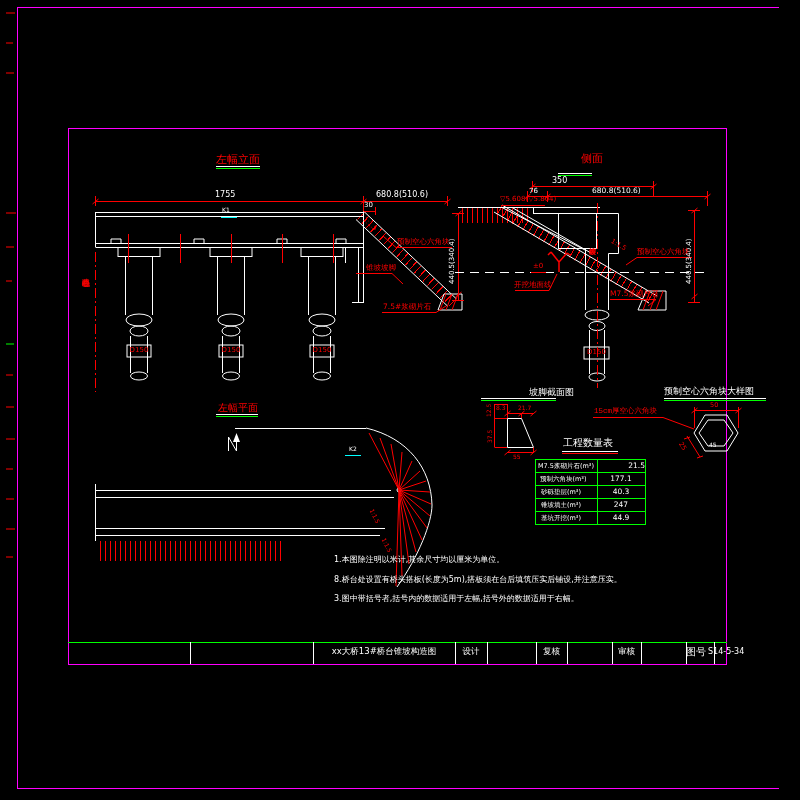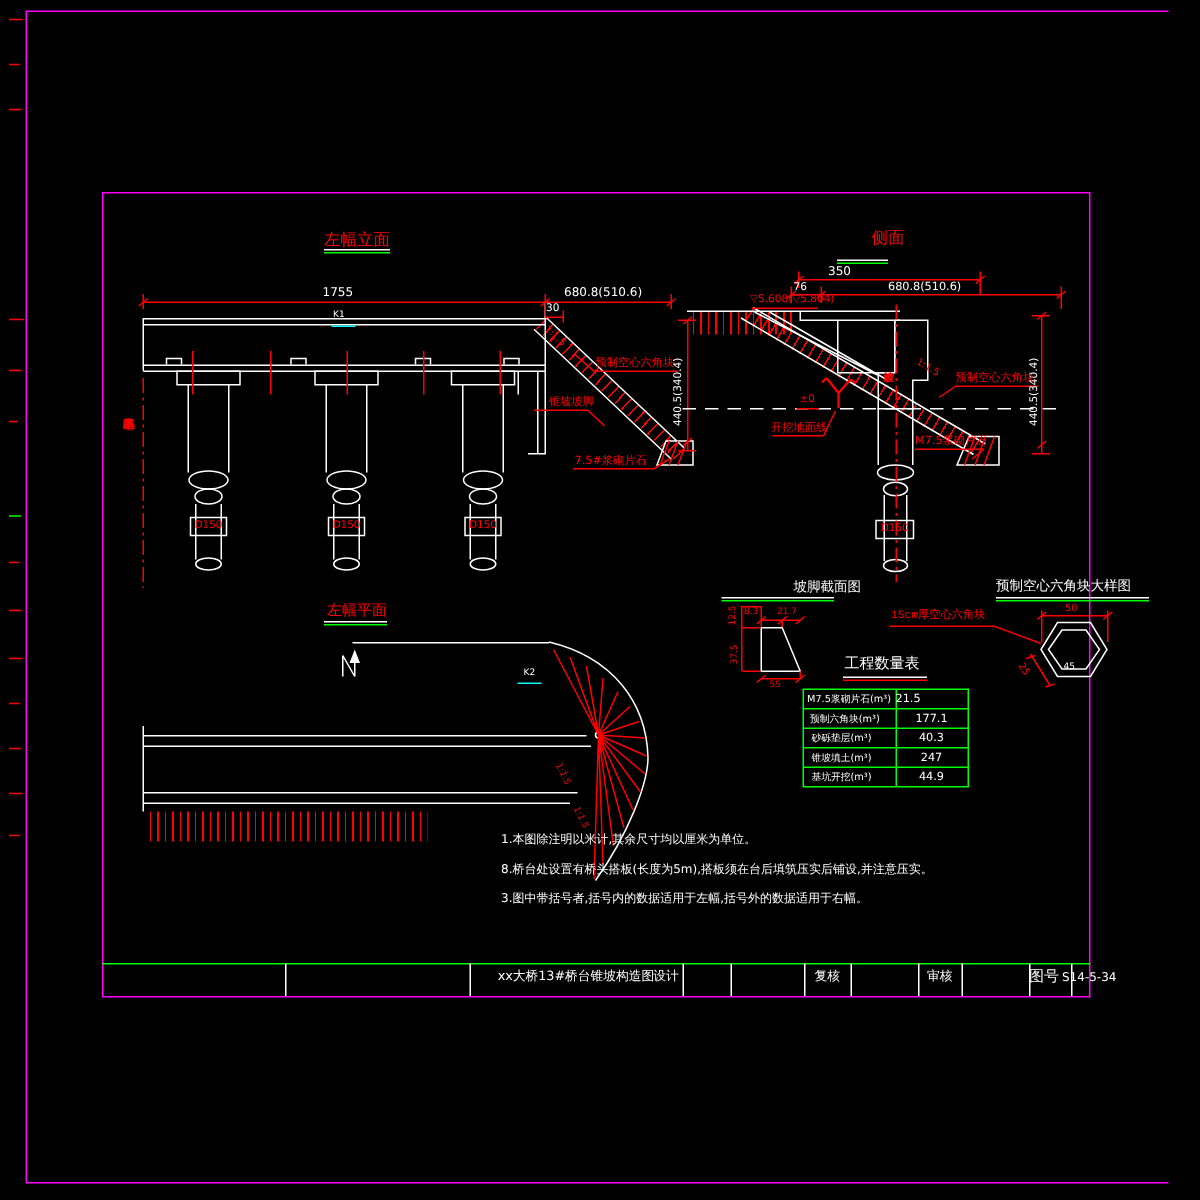--- a/index.html
+++ b/index.html
@@ -175,34 +175,34 @@
   <div class="t red" style="left:513px;top:454px;font-size:6px;">55</div>
 
   <div class="t" style="left:664px;top:387px;font-size:9px;">预制空心六角块大样图</div>
   <div class="t red" style="left:594px;top:408px;font-size:7.5px;font-family:Liberation Mono, monospace;">15cm厚空心六角块</div>
   <div class="t red" style="left:710px;top:402px;font-size:6.5px;">50</div>
   <div class="t red" style="left:683px;top:441px;font-size:6.5px;transform:rotate(58deg);transform-origin:left top;">25</div>
   <div class="t" style="left:709px;top:442px;font-size:6px;">45</div>
 
   <div class="t" style="left:563px;top:438px;font-size:10px;">工程数量表</div>
   <div class="t" style="left:538px;top:463px;font-size:6.5px;text-align:right;">M7.5浆砌片石(m³)</div>
-  <div class="t" style="left:597px;top:462px;width:48px;text-align:left;font-size:7.5px;">21.5</div>
+  <div class="t" style="left:597px;top:462px;width:48px;text-align:right;font-size:7.5px;">21.5</div>
   <div class="t" style="left:540px;top:476px;font-size:6.5px;">预制六角块(m³)</div>
   <div class="t" style="left:597px;top:475px;width:48px;text-align:center;font-size:7.5px;">177.1</div>
   <div class="t" style="left:541px;top:489px;font-size:6.5px;">砂砾垫层(m³)</div>
   <div class="t" style="left:597px;top:488px;width:48px;text-align:center;font-size:7.5px;">40.3</div>
   <div class="t" style="left:541px;top:502px;font-size:6.5px;">锥坡填土(m³)</div>
   <div class="t" style="left:597px;top:501px;width:48px;text-align:center;font-size:7.5px;">247</div>
   <div class="t" style="left:541px;top:515px;font-size:6.5px;">基坑开挖(m³)</div>
   <div class="t" style="left:597px;top:514px;width:48px;text-align:center;font-size:7.5px;">44.9</div>
 
   <div class="t" style="left:334px;top:556px;font-size:8px;">1.本图除注明以米计,其余尺寸均以厘米为单位。</div>
   <div class="t" style="left:334px;top:576px;font-size:8px;">8.桥台处设置有桥头搭板(长度为5m),搭板须在台后填筑压实后铺设,并注意压实。</div>
   <div class="t" style="left:334px;top:595px;font-size:8px;">3.图中带括号者,括号内的数据适用于左幅,括号外的数据适用于右幅。</div>
 
   <div class="t" style="left:313px;top:647px;width:142px;text-align:center;font-size:8.5px;">xx大桥13#桥台锥坡构造图</div>
-  <div class="t" style="left:428px;top:647px;width:32px;text-align:center;font-size:8.5px;">设计</div>
+  <div class="t" style="left:455px;top:647px;width:32px;text-align:center;font-size:8.5px;">设计</div>
   <div class="t" style="left:536px;top:647px;width:31px;text-align:center;font-size:8.5px;">复核</div>
   <div class="t" style="left:612px;top:647px;width:29px;text-align:center;font-size:8.5px;">审核</div>
   <div class="t" style="left:686px;top:647px;width:28px;font-size:10px;">图号</div>
   <div class="t" style="left:708px;top:648px;width:50px;font-size:8px;">S14-5-34</div>
 
 </div>
 
 </body></html>

